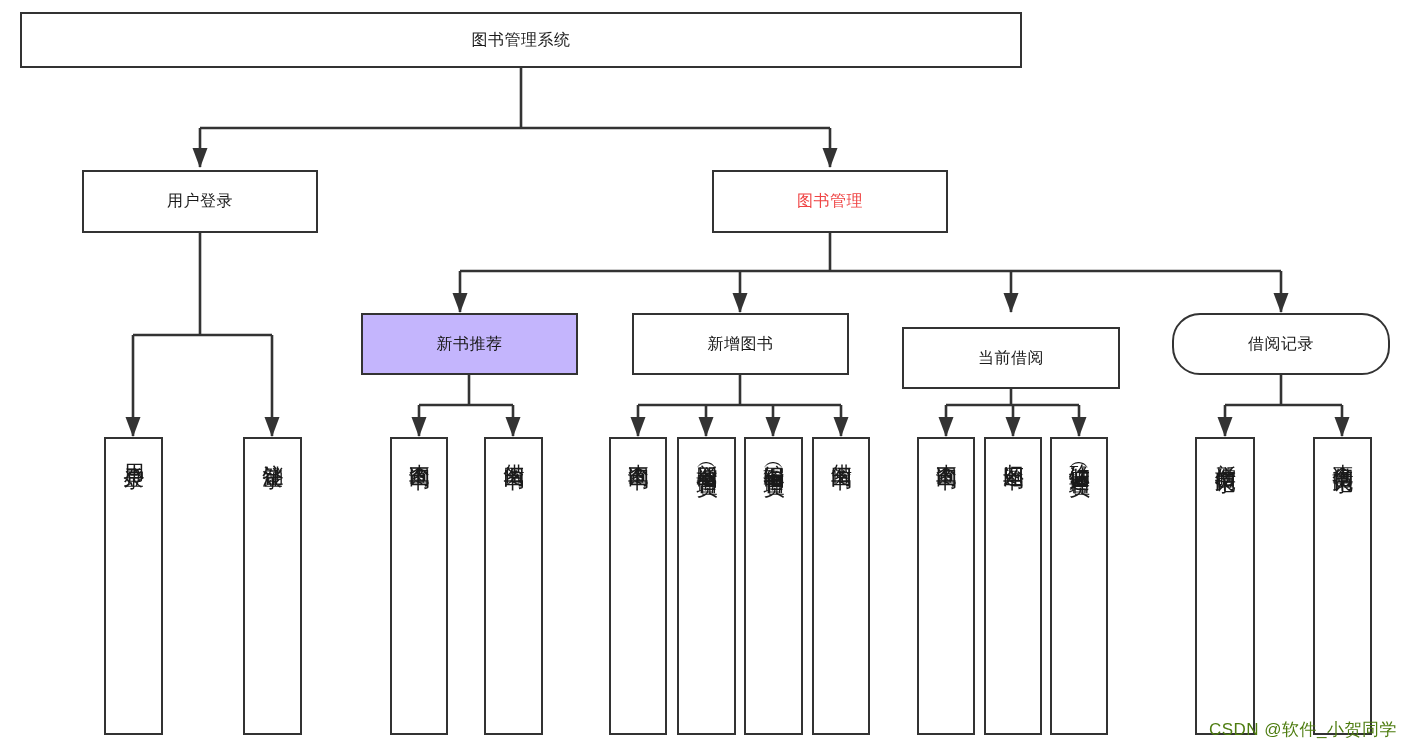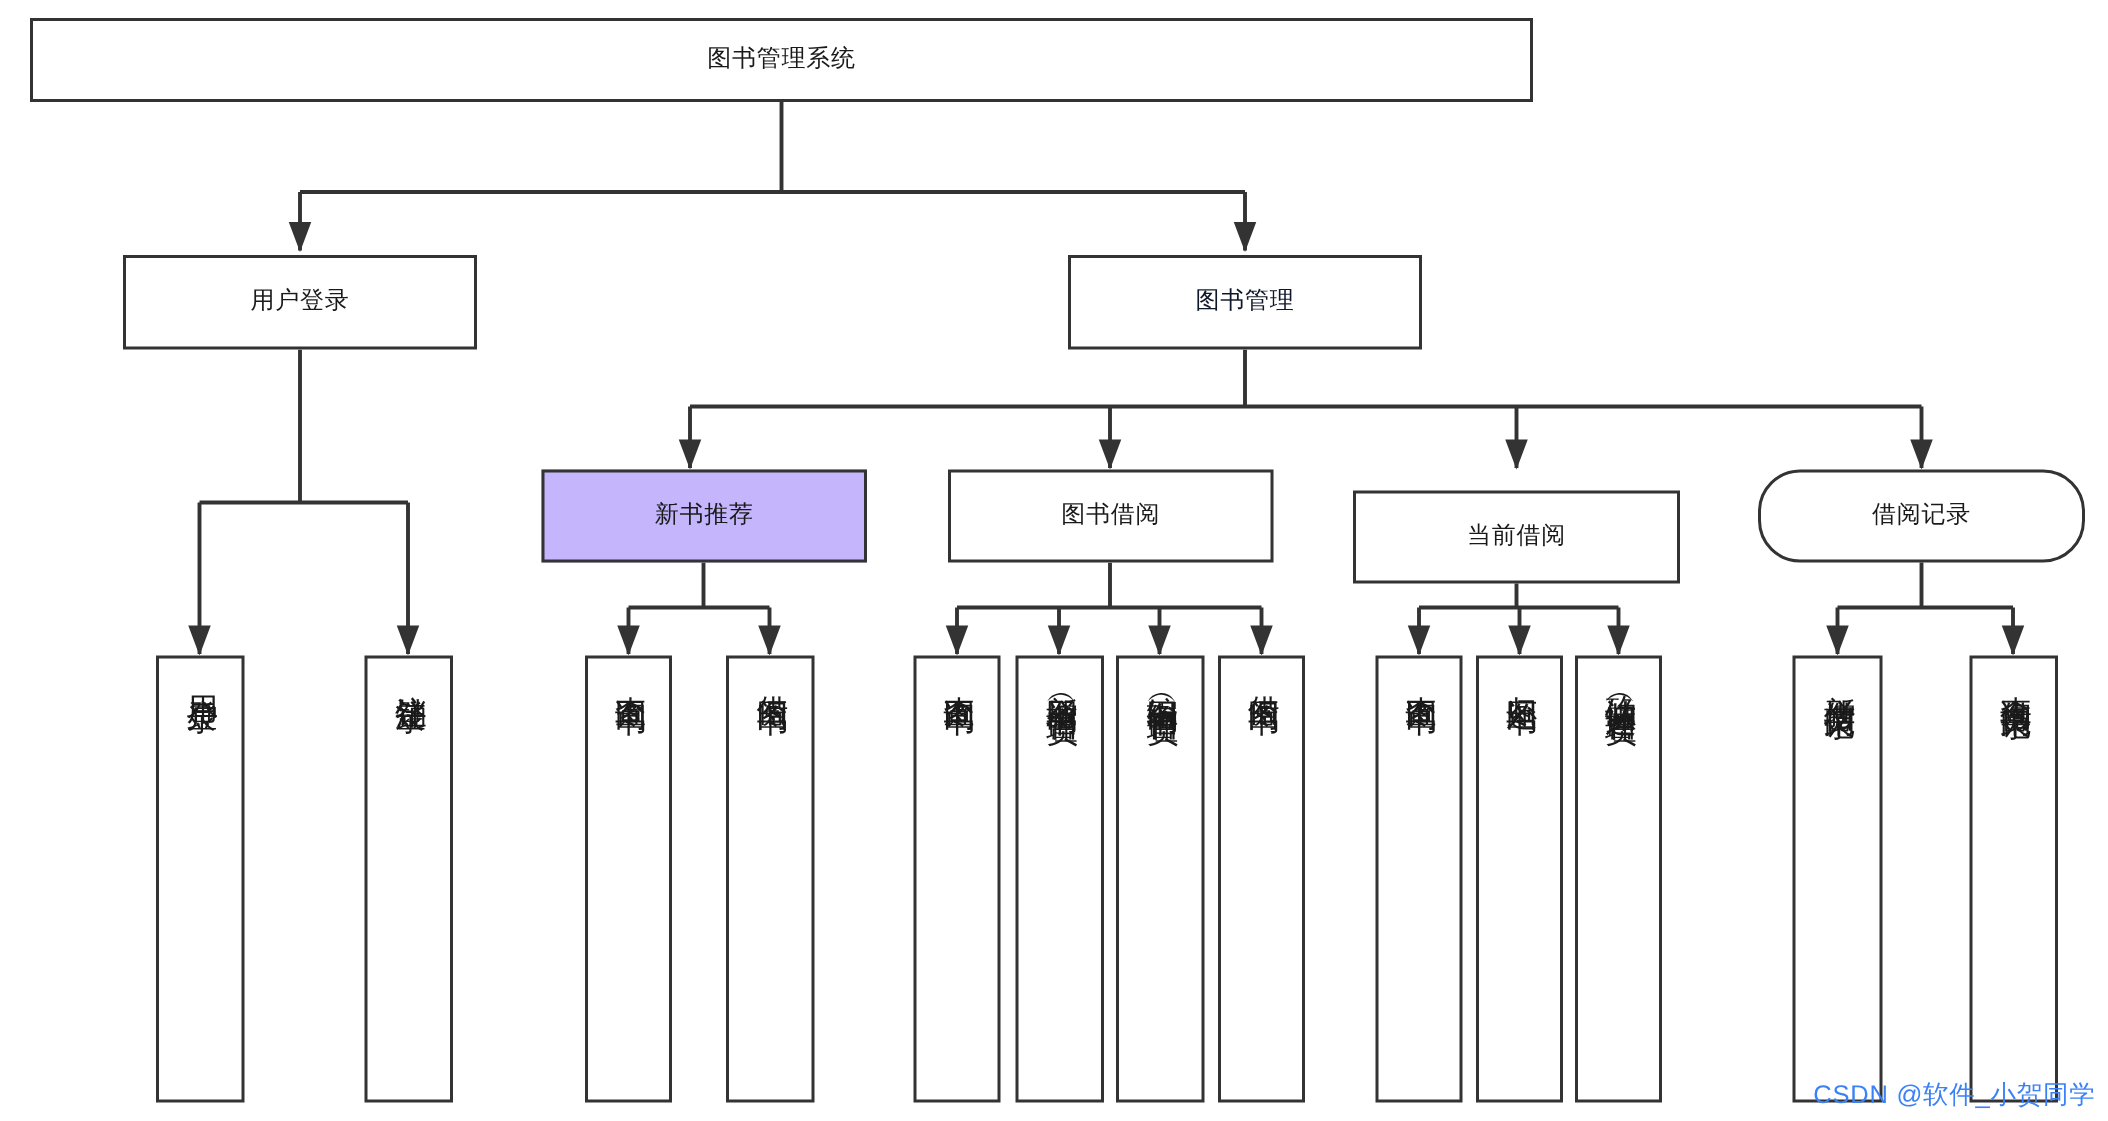--- a/index.html
+++ b/index.html
@@ -57,21 +57,21 @@
     font-size: 21px;
     letter-spacing: 2px;
     white-space: normal;
     max-height: 285px;
   }
   #watermark {
     position: absolute;
     right: 8px;
     bottom: 6px;
     font-size: 17px;
-    color: #3b82f6;
+    color: #4d7c0f;
     letter-spacing: 0.5px;
     white-space: nowrap;
   }
 </style>
 </head>
 <body>
 
 <div id="diagram-root">
 
   <svg id="wire-layer" width="1405" height="747" viewBox="0 0 1405 747" xmlns="http://www.w3.org/2000/svg">
@@ -130,27 +130,27 @@
     </svg>
 
   <div id="node-layer">
       <div class="node horizontal" style="left: 20px; top: 12px; width: 1002px; height: 56px; border-color: rgb(51, 51, 51); background: rgb(255, 255, 255);">
         <span class="node-label" style="color: rgb(26, 26, 26);">图书管理系统</span>
       </div>
       <div class="node horizontal" style="left: 82px; top: 170px; width: 236px; height: 63px; border-color: rgb(51, 51, 51); background: rgb(255, 255, 255);">
         <span class="node-label" style="color: rgb(26, 26, 26);">用户登录</span>
       </div>
       <div class="node horizontal" style="left: 712px; top: 170px; width: 236px; height: 63px; border-color: rgb(51, 51, 51); background: rgb(255, 255, 255);">
-        <span class="node-label" style="color: #0f172a;">图书管理</span>
+        <span class="node-label" style="color: #ef4444;">图书管理</span>
       </div>
       <div class="node horizontal" style="left: 361px; top: 313px; width: 217px; height: 62px; border-color: rgb(51, 51, 51); background: #c4b5fd;">
         <span class="node-label" style="color: rgb(26, 26, 26);">新书推荐</span>
       </div>
       <div class="node horizontal" style="left: 632px; top: 313px; width: 217px; height: 62px; border-color: rgb(51, 51, 51); background: rgb(255, 255, 255);">
-        <span class="node-label" style="color: rgb(26, 26, 26);">图书借阅</span>
+        <span class="node-label" style="color: rgb(26, 26, 26);">新增图书</span>
       </div>
       <div class="node horizontal" style="left: 902px; top: 327px; width: 218px; height: 62px; border-color: rgb(51, 51, 51); background: rgb(255, 255, 255);">
         <span class="node-label" style="color: rgb(26, 26, 26);">当前借阅</span>
       </div>
       <div class="node horizontal" style="left: 1172px; top: 313px; width: 218px; height: 62px; border-color: rgb(51, 51, 51); background: rgb(255, 255, 255); border-radius: 28px;">
         <span class="node-label" style="color: rgb(26, 26, 26);">借阅记录</span>
       </div>
       <div class="node vertical" style="left: 104px; top: 437px; width: 59px; height: 298px; border-color: rgb(51, 51, 51); background: rgb(255, 255, 255);">
         <span class="node-label" style="color: rgb(26, 26, 26);">用户登录</span>
       </div>

